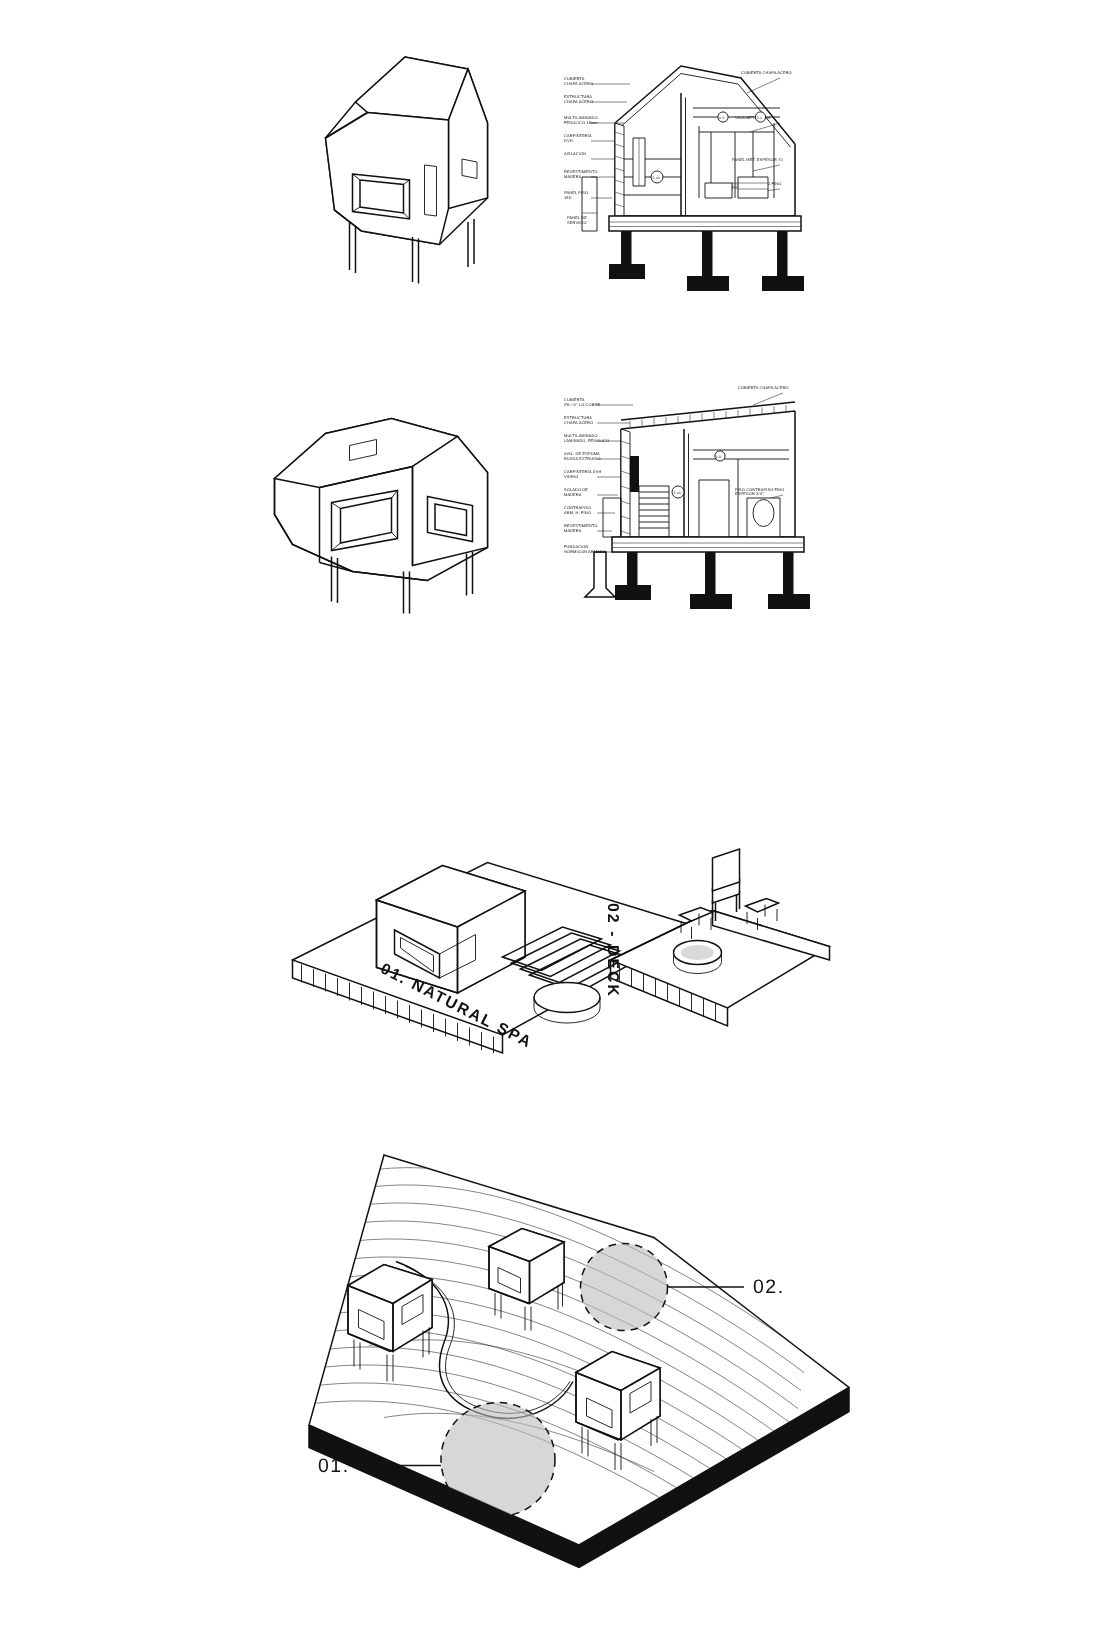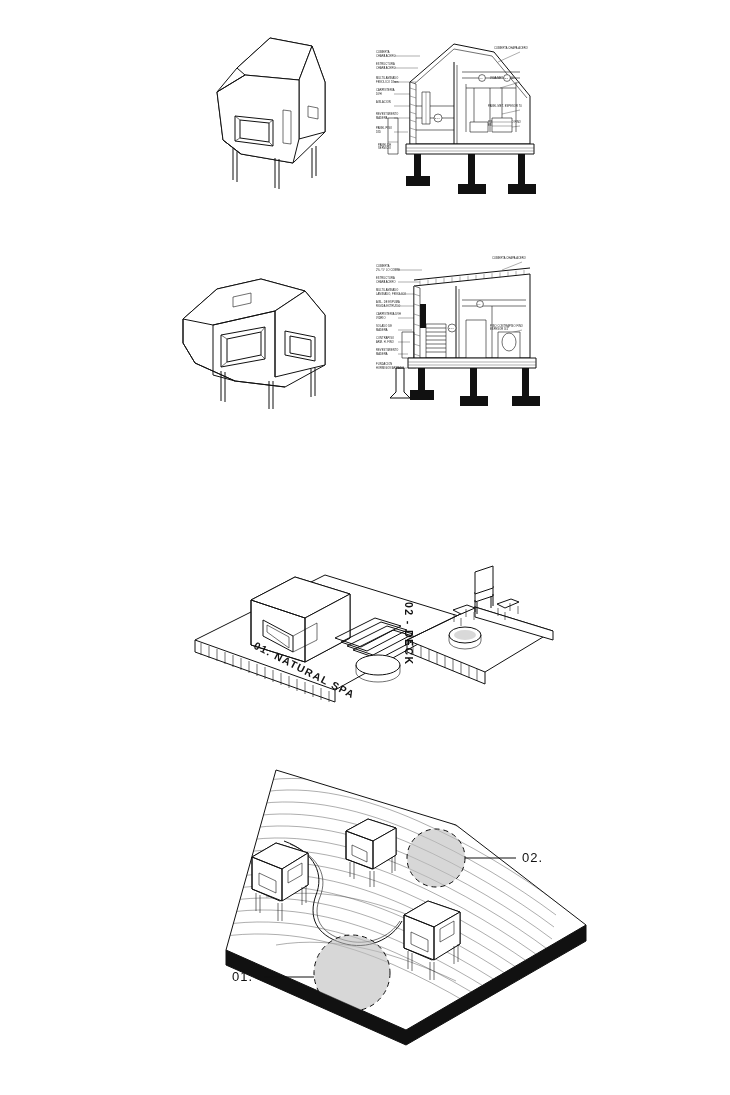--- a/index.html
+++ b/index.html
@@ -407,21 +407,21 @@
     <path class="ln-thin" d="M274 155 L274 161 A16 8 0 0 0 306 161 L306 155"></path>
   </g>
 
   <g>
     <text class="cap" transform="translate(78,168) rotate(27)">01.  NATURAL SPA</text>
     <text class="cap" transform="translate(230,122) rotate(90)">02 - DECK</text>
   </g>
 </svg>
 </div>
 
-<div class="panel" style="left:156px;top:745px;">
+<div class="panel" style="left:136px;top:745px;">
 <svg width="450" height="330" viewBox="0 0 450 330">
   <defs>
     <clipPath id="terrainClip">
       <path d="M120 25 L300 80 L430 180 L250 285 L70 205 Z"></path>
     </clipPath>
   </defs>
 
   <path class="fillw" d="M120 25 L300 80 L430 180 L250 285 L70 205 Z"></path>
 
   <path class="blk" d="M70 205 L250 285 L250 300 L70 220 Z"></path>

